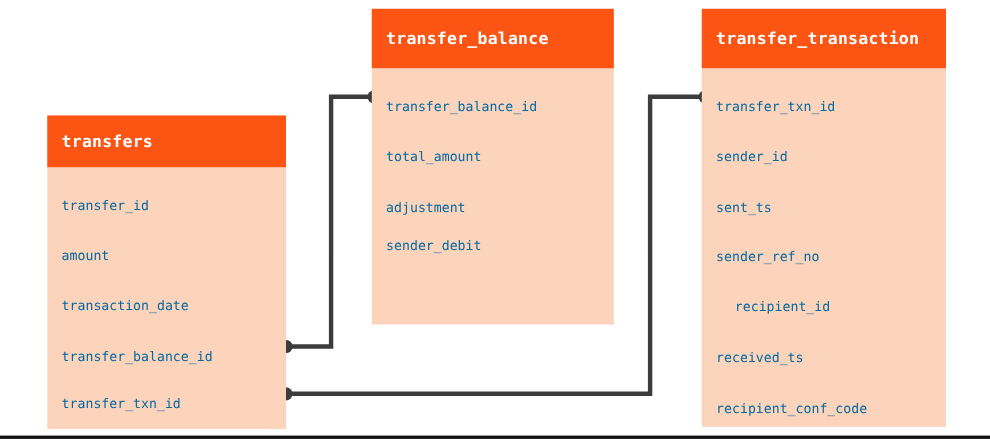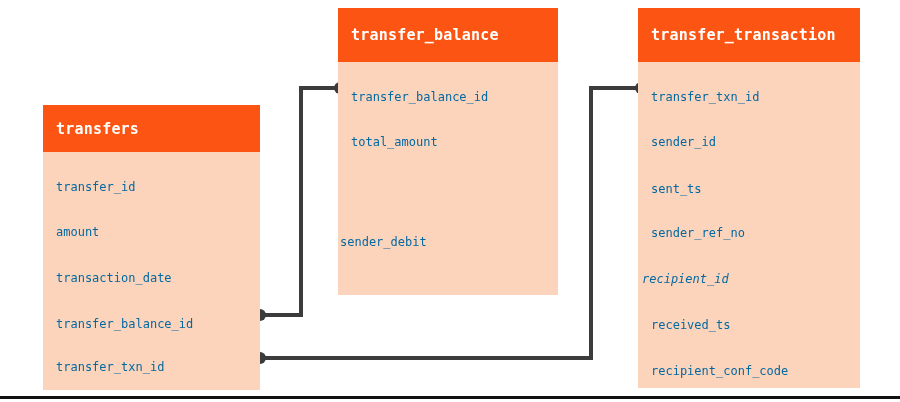--- a/index.html
+++ b/index.html
@@ -118,21 +118,24 @@
         <div class="entity-header" style="height: 54px; background: rgb(252, 84, 19); padding-left: 13px;">
           <span>transfer_balance</span>
         </div>
         <div class="entity-fields">
           <div class="field" style="top: 26px; height: 18px; padding-left: 13px;">
             <span>transfer_balance_id</span>
           </div>
           <div class="field" style="top: 71px; height: 18px; padding-left: 13px; text-align: center;">
             <span>total_amount</span>
           </div>
-          <div class="field" style="top: 171px; height: 18px; padding-left: 2px;">
+          <div class="field" style="top: 118px; height: 18px; padding-left: 13px;">
+            <span>adjustment</span>
+          </div>
+          <div class="field" style="top: 152px; height: 18px; padding-left: 13px;">
             <span>sender_debit</span>
           </div>
         </div>
       </div>
       <div class="entity" style="left: 638px; top: 8px; width: 222px; height: 380px; background: rgb(252, 211, 187);">
         <div class="entity-header" style="height: 54px; background: rgb(252, 84, 19); padding-left: 13px;">
           <span>transfer_transaction</span>
         </div>
         <div class="entity-fields">
           <div class="field" style="top: 26px; height: 18px; padding-left: 13px;">
@@ -140,21 +143,21 @@
           </div>
           <div class="field" style="top: 71px; height: 18px; padding-left: 13px;">
             <span>sender_id</span>
           </div>
           <div class="field" style="top: 118px; height: 18px; padding-left: 13px;">
             <span>sent_ts</span>
           </div>
           <div class="field" style="top: 162px; height: 18px; padding-left: 13px;">
             <span>sender_ref_no</span>
           </div>
-          <div class="field" style="top: 208px; height: 18px; padding-left: 4px; font-style: italic;">
+          <div class="field" style="top: 208px; height: 18px; padding-left: 30px;">
             <span>recipient_id</span>
           </div>
           <div class="field" style="top: 254px; height: 18px; padding-left: 13px;">
             <span>received_ts</span>
           </div>
           <div class="field" style="top: 300px; height: 18px; padding-left: 13px;">
             <span>recipient_conf_code</span>
           </div>
         </div>
       </div>

